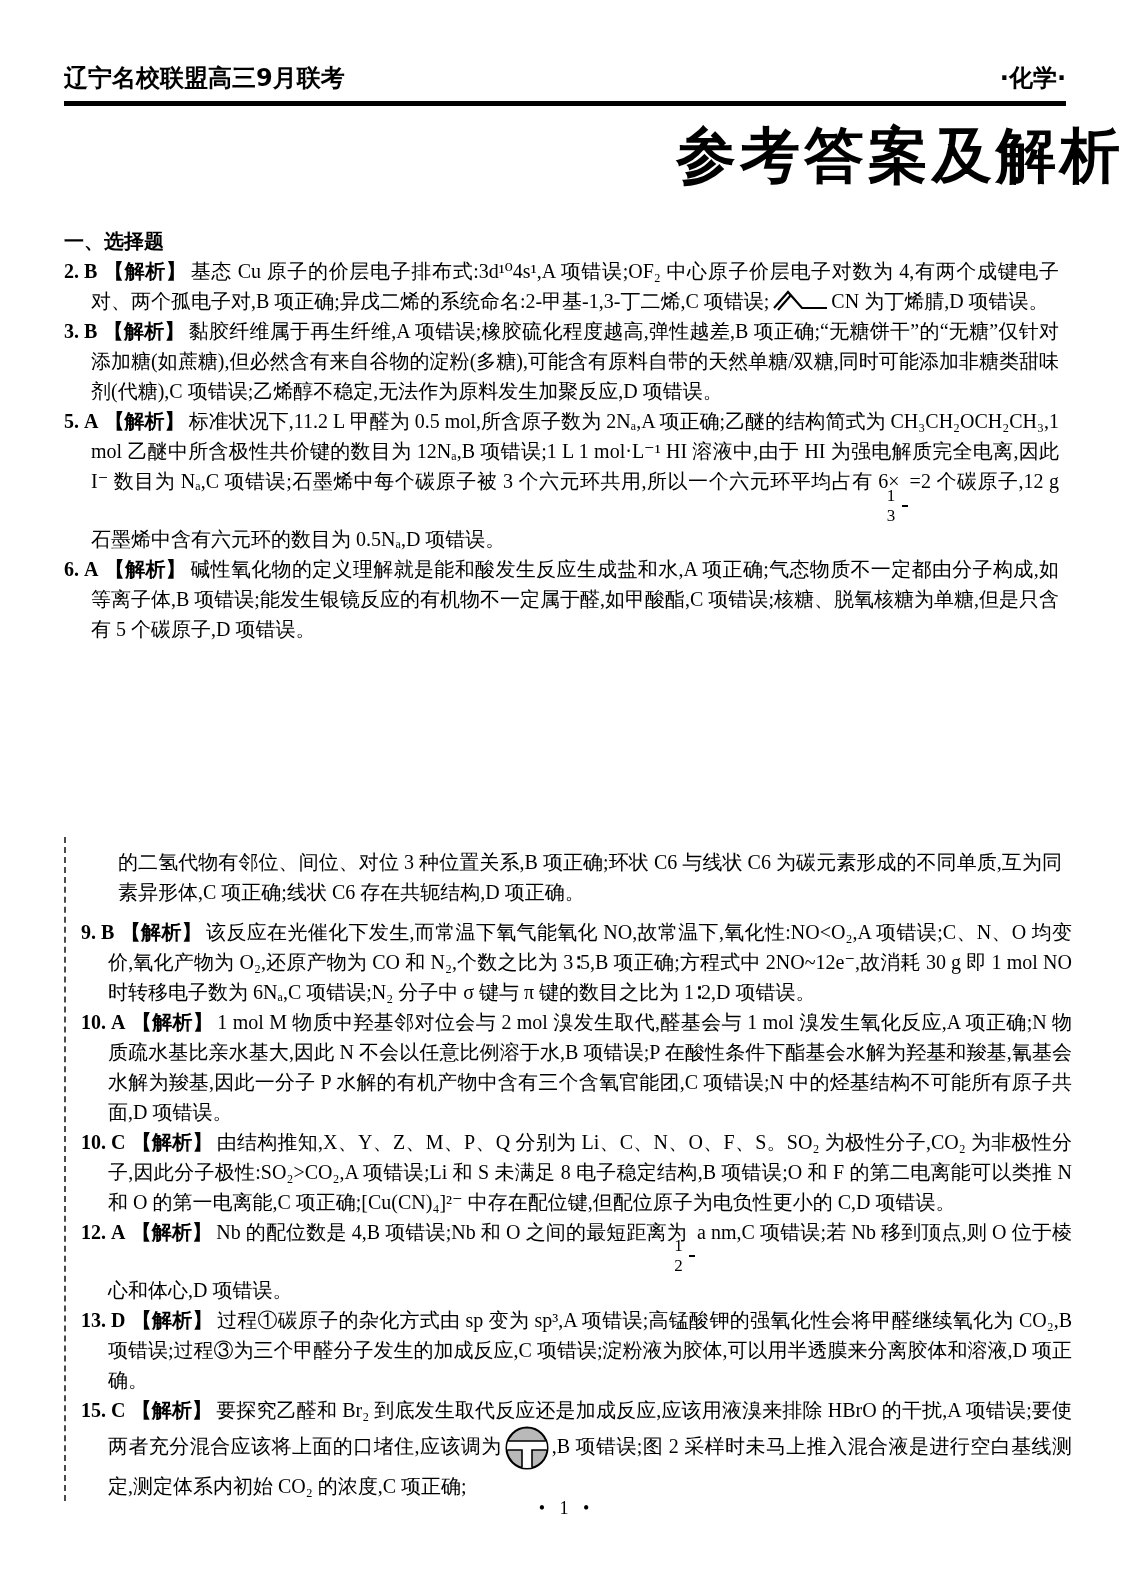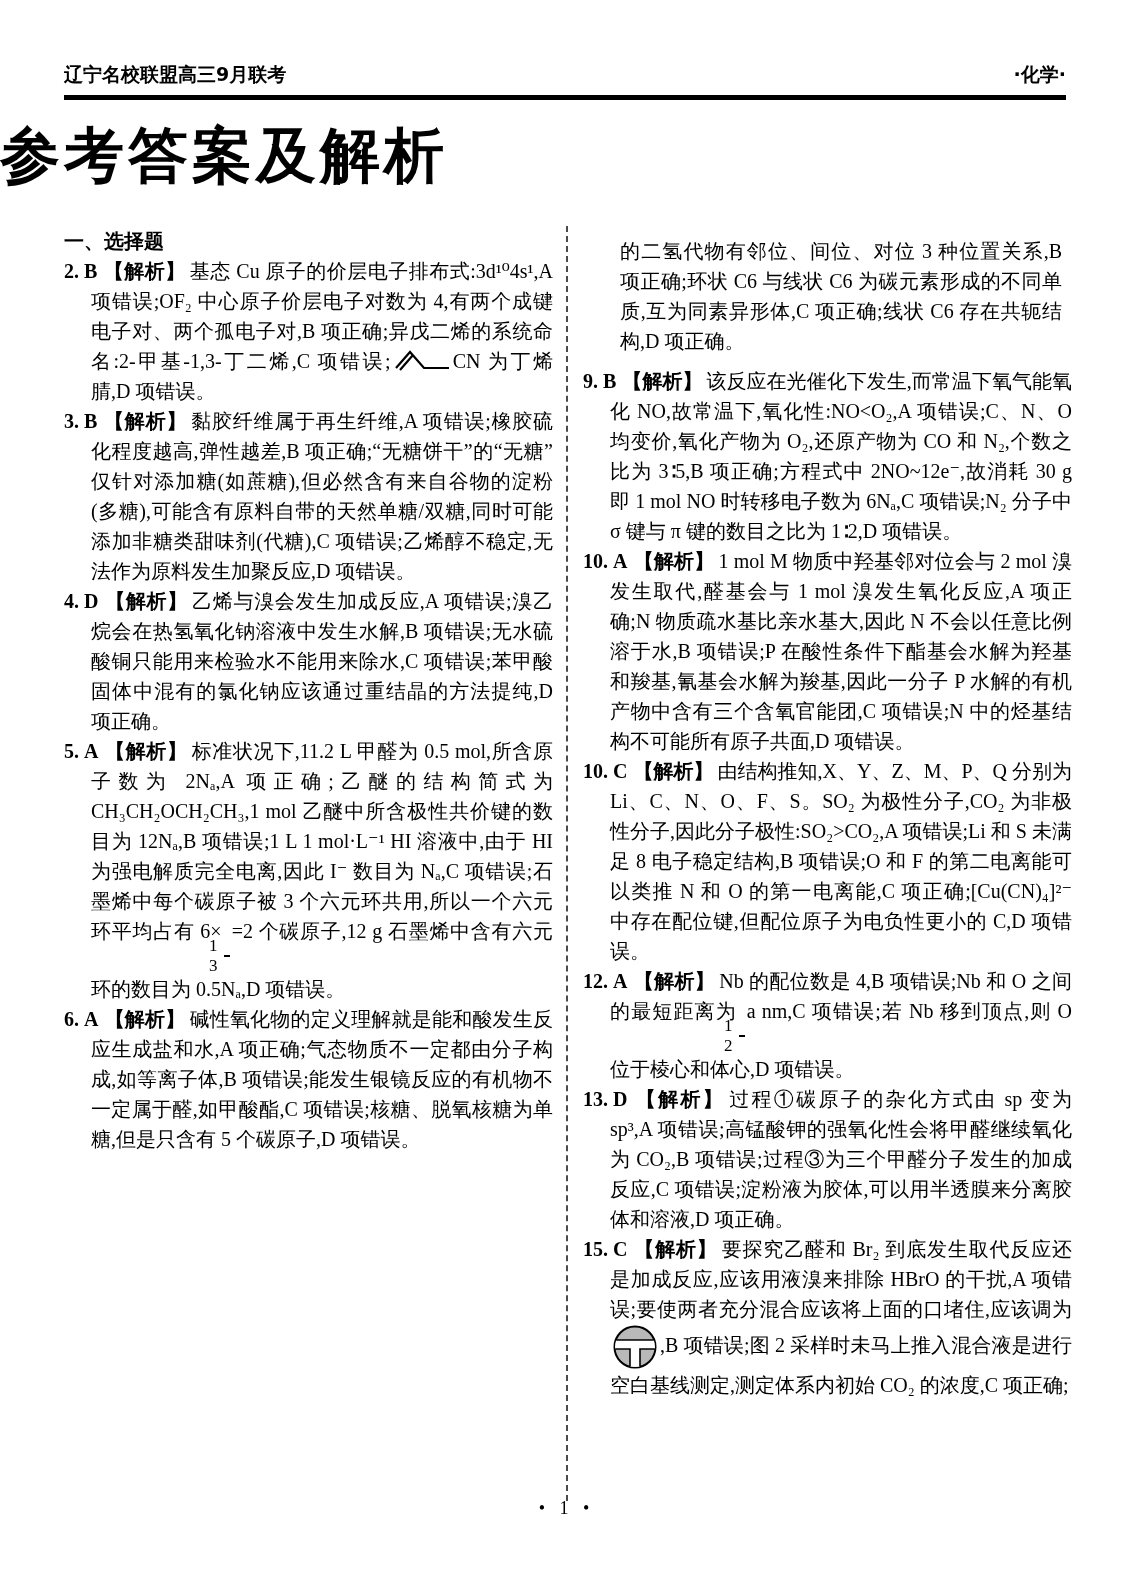--- a/index.html
+++ b/index.html
@@ -9,33 +9,34 @@
     margin:0 auto;
     background:#ffffff;
     color:#000;
     font-family:"Liberation Serif","DejaVu Serif",serif;
     overflow:hidden;
   }
   .header {
     position:absolute; top:62px; left:64px; right:62px;
     display:flex; justify-content:space-between; align-items:flex-end;
     font-family:"DejaVu Sans","Liberation Sans",sans-serif;
-    font-weight:bold; font-size:19px;
+    font-weight:bold; font-size:24px;
     padding-bottom:7px;
     border-bottom:5px solid #000;
   }
   .title {
     position:absolute; top:116px; left:0; right:4px;
-    text-align:left;
+    text-align:right;
     font-family:"DejaVu Sans","Liberation Sans",sans-serif;
     font-weight:900; font-size:60px; letter-spacing:4px;
   }
   .columns {
     position:absolute; top:226px; left:64px; right:56px; bottom:70px;
     display:flex;
+    flex-direction:column;
   }
   .col {
     flex:1;
     font-size:20px; line-height:30px;
     text-align:justify;
   }
   .col-left  { padding-right:13px; }
   .col-right { border-left:2px dashed #4a4a4a; padding-left:15px; }
   .section-heading {
     font-family:"DejaVu Sans","Liberation Sans",sans-serif;
@@ -86,23 +87,20 @@
         <span class="num">2.</span><span class="ans">B</span><span class="tag">【解析】</span><span>基态 Cu 原子的价层电子排布式:3d¹⁰4s¹,A 项错误;OF₂ 中心原子价层电子对数为 4,有两个成键电子对、两个孤电子对,B 项正确;异戊二烯的系统命名:2-甲基-1,3-丁二烯,C 项错误;</span><svg class="struct-svg" width="58" height="24" viewBox="0 0 58 24">
             <polyline points="3,21 17,5 31,21 56,21" fill="none" stroke="#000" stroke-width="2.2"></polyline>
             <line x1="7" y1="23" x2="20" y2="8" stroke="#000" stroke-width="2.2"></line>
           </svg><span>CN</span><span> 为丁烯腈,D 项错误。</span>
       </p>
 
       <p class="item">
         <span class="num">3.</span><span class="ans">B</span><span class="tag">【解析】</span><span>黏胶纤维属于再生纤维,A 项错误;橡胶硫化程度越高,弹性越差,B 项正确;“无糖饼干”的“无糖”仅针对添加糖(如蔗糖),但必然含有来自谷物的淀粉(多糖),可能含有原料自带的天然单糖/双糖,同时可能添加非糖类甜味剂(代糖),C 项错误;乙烯醇不稳定,无法作为原料发生加聚反应,D 项错误。</span>
       </p>
 
-      <p class="item">
-        <span class="num">4.</span><span class="ans">D</span><span class="tag">【解析】</span><span>乙烯与溴会发生加成反应,A 项错误;溴乙烷会在热氢氧化钠溶液中发生水解,B 项错误;无水硫酸铜只能用来检验水不能用来除水,C 项错误;苯甲酸固体中混有的氯化钠应该通过重结晶的方法提纯,D 项正确。</span>
-      </p>
 
       <p class="item">
         <span class="num">5.</span><span class="ans">A</span><span class="tag">【解析】</span><span>标准状况下,11.2 L 甲醛为 0.5 mol,所含原子数为 2Nₐ,A 项正确;乙醚的结构简式为 CH₃CH₂OCH₂CH₃,1 mol 乙醚中所含极性共价键的数目为 12Nₐ,B 项错误;1 L 1 mol·L⁻¹ HI 溶液中,由于 HI 为强电解质完全电离,因此 I⁻ 数目为 Nₐ,C 项错误;石墨烯中每个碳原子被 3 个六元环共用,所以一个六元环平均占有 6×</span><span class="frac">
             <span class="fn">1</span>
             <span class="fd">3</span>
           </span><span>=2 个碳原子,12 g 石墨烯中含有六元环的数目为 0.5Nₐ,D 项错误。</span>
       </p>
 
       <p class="item">
         <span class="num">6.</span><span class="ans">A</span><span class="tag">【解析】</span><span>碱性氧化物的定义理解就是能和酸发生反应生成盐和水,A 项正确;气态物质不一定都由分子构成,如等离子体,B 项错误;能发生银镜反应的有机物不一定属于醛,如甲酸酯,C 项错误;核糖、脱氧核糖为单糖,但是只含有 5 个碳原子,D 项错误。</span>

